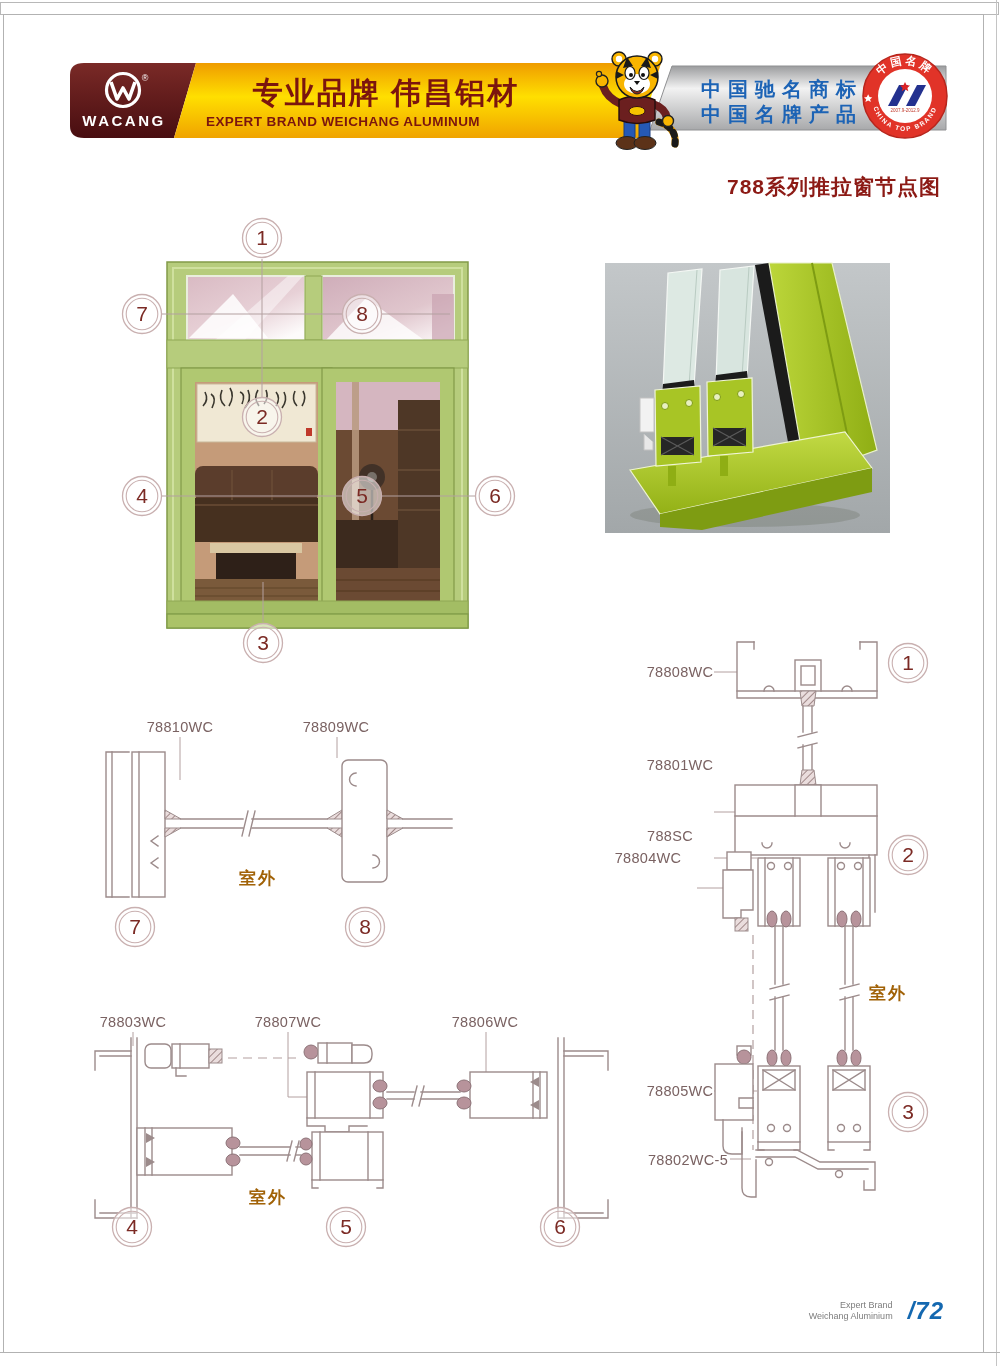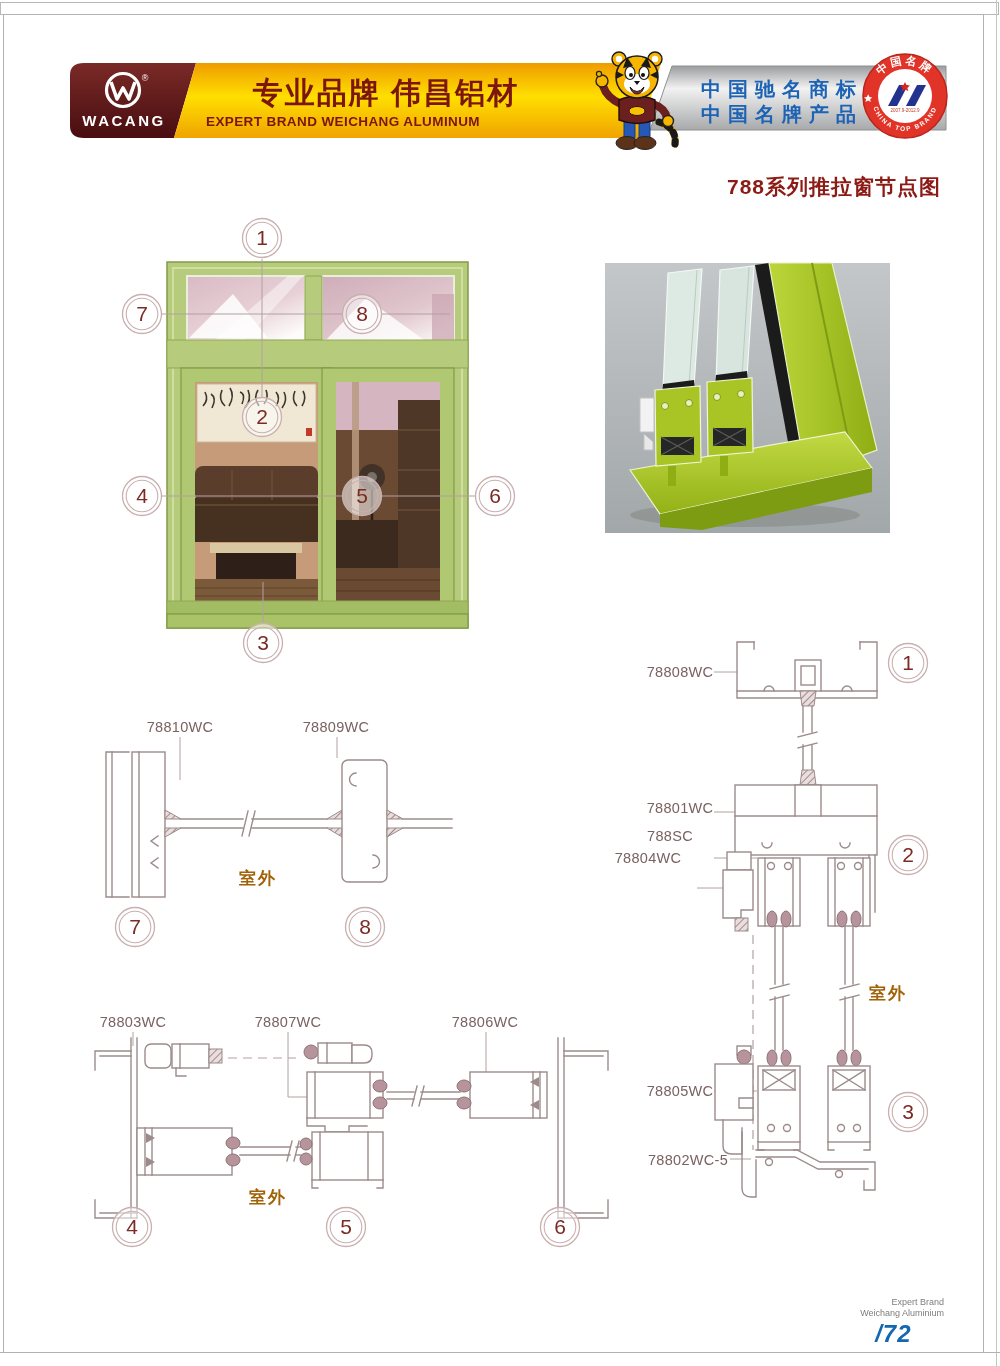--- a/index.html
+++ b/index.html
@@ -21,21 +21,21 @@
   .reg{color:#fff;font-size:9px;}
   .brand-zh{color:#7b150e;font-size:30px;font-weight:bold;letter-spacing:2px;margin-left:40px;}
   .brand-en{color:#7b150e;font-size:13.5px;font-weight:bold;letter-spacing:.4px;}
   .honor{color:#1c63b5;font-size:20px;font-weight:bold;letter-spacing:7px;}
   .page-title{color:#8c1a15;font-size:21px;font-weight:bold;letter-spacing:1px;transform:translate(-100%,-50%);white-space:nowrap;}
   
   .part{color:#7a6262;font-size:14.5px;letter-spacing:.3px;}
   .outdoor{color:#a16207;font-size:17px;font-weight:bold;letter-spacing:2px;}
   .num{color:#7b2a24;font-size:21px;}
   
-  .footer{right:56px;top:1297px;display:flex;align-items:flex-start;flex-direction:column;}
+  .footer{right:56px;top:1297px;display:flex;align-items:center;}
   .f-lines{font-size:9px;color:#7d7d7d;text-align:right;line-height:1.25;}
   .f-num{color:#1468b0;font-size:24px;font-weight:bold;font-style:italic;margin-left:15px;letter-spacing:1px;}
   
   .ln{stroke:#9c8b8b;fill:none;stroke-width:1.4;stroke-linecap:square;}
   .lnf{stroke:#9c8b8b;fill:#fff;stroke-width:1.4;}
   .ldr{stroke:#b3a0a0;stroke-width:1;fill:none;}
   .dash{stroke:#b3a0a0;stroke-width:1.2;stroke-dasharray:9 6;}
   .hat{fill:url(#hp);stroke:#9c8b8b;stroke-width:1;}
   .gask{fill:#b7939b;stroke:#8d7378;stroke-width:1;}
   .arr{fill:#9c8b8b;stroke:none;}
@@ -481,21 +481,21 @@
 <span class="abs ctr brand-zh" style="left:346px;top:93px;">专业品牌  伟昌铝材</span>
 <span class="abs ctr brand-en" style="left:343px;top:121px;">EXPERT BRAND WEICHANG ALUMINUM</span>
 <span class="abs ctr honor" style="left:782px;top:89px;">中国驰名商标</span>
 <span class="abs ctr honor" style="left:782px;top:114px;">中国名牌产品</span>
 
 <span class="abs page-title" style="left:941px;top:187px;">788系列推拉窗节点图</span>
 
 <span class="abs ctr part" style="left:180px;top:727px;">78810WC</span>
 <span class="abs ctr part" style="left:336px;top:727px;">78809WC</span>
 <span class="abs ctr part" style="left:680px;top:672px;">78808WC</span>
-<span class="abs ctr part" style="left:680px;top:808px;">78801WC</span>
+<span class="abs ctr part" style="left:680px;top:765px;">78801WC</span>
 <span class="abs ctr part" style="left:648px;top:858px;">78804WC</span>
 <span class="abs ctr part" style="left:670px;top:836px;">788SC</span>
 <span class="abs ctr part" style="left:680px;top:1091px;">78805WC</span>
 <span class="abs ctr part" style="left:688px;top:1160px;">78802WC-5</span>
 <span class="abs ctr part" style="left:133px;top:1022px;">78803WC</span>
 <span class="abs ctr part" style="left:288px;top:1022px;">78807WC</span>
 <span class="abs ctr part" style="left:485px;top:1022px;">78806WC</span>
 
 <span class="abs ctr outdoor" style="left:258px;top:878px;">室外</span>
 <span class="abs ctr outdoor" style="left:888px;top:993px;">室外</span>

